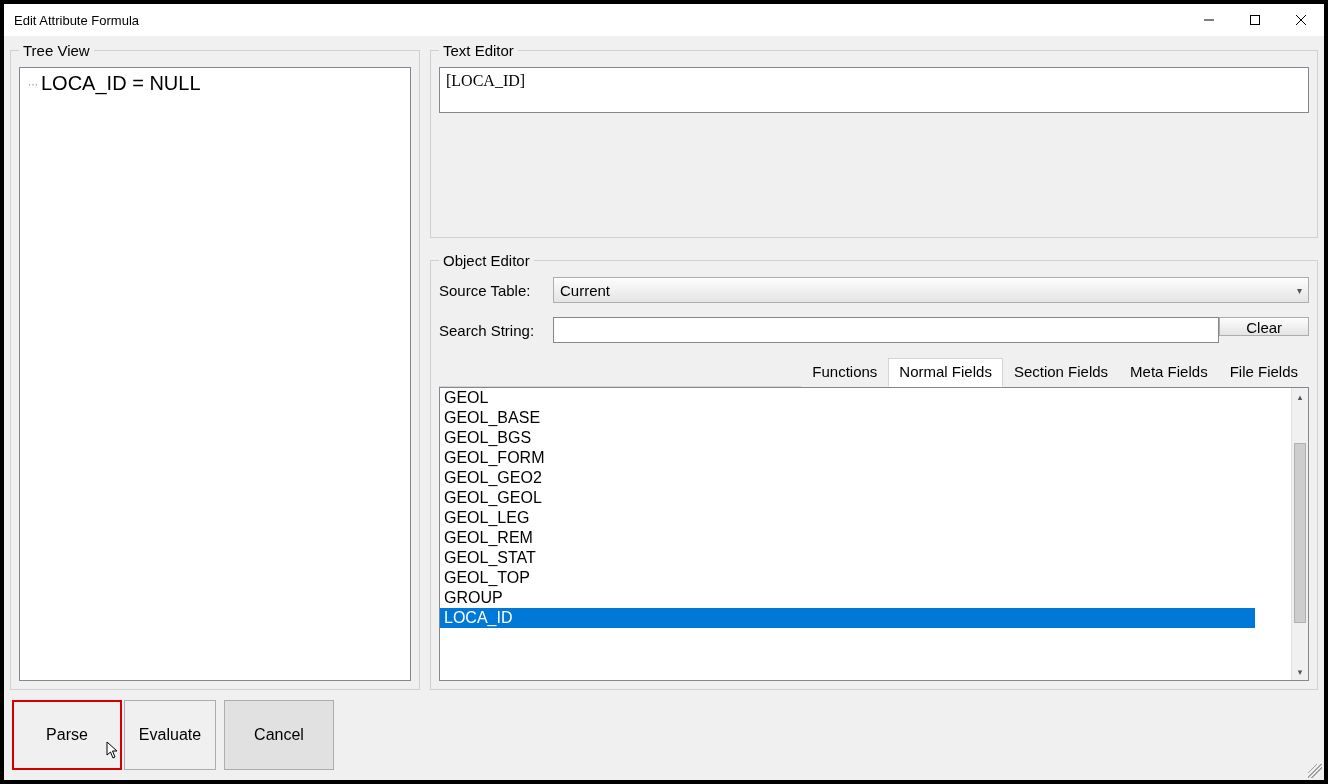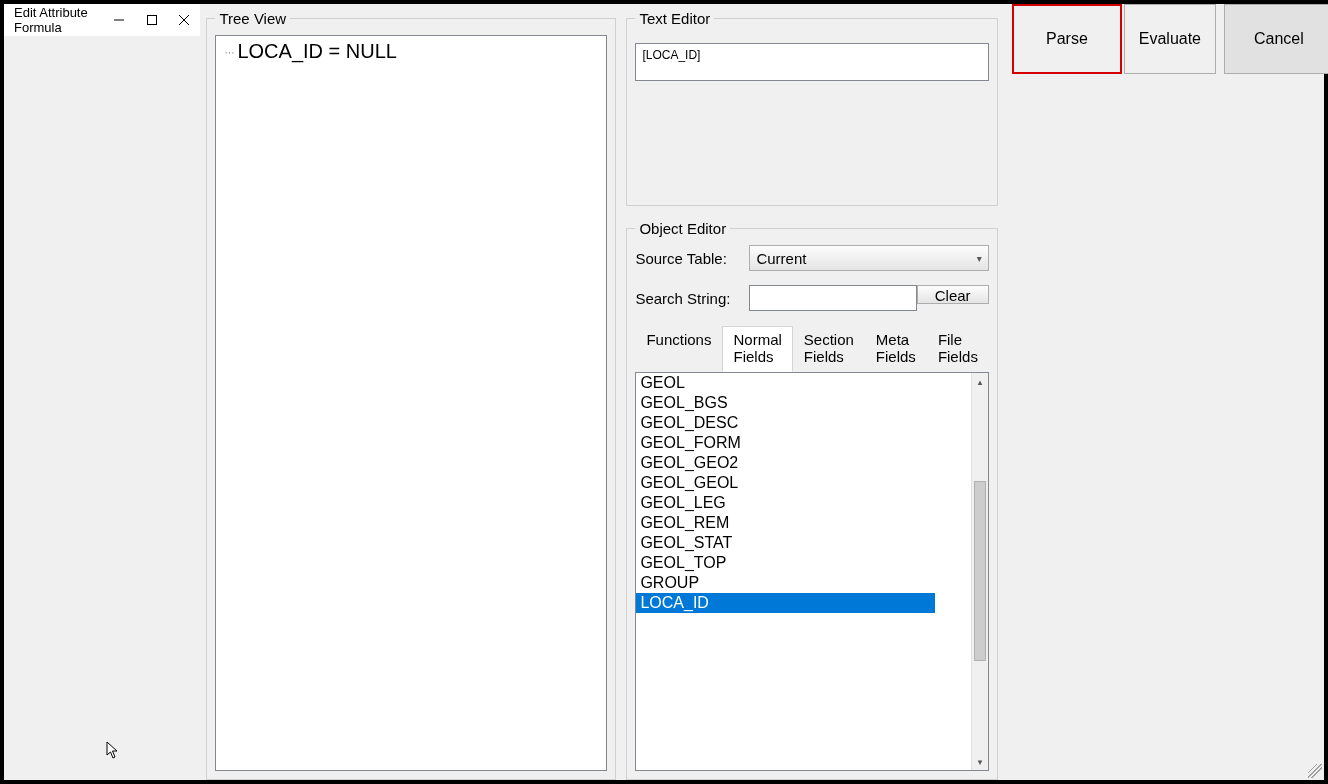--- a/index.html
+++ b/index.html
@@ -10,21 +10,21 @@
     font-size: 14px;
     background: #000;
     overflow: hidden;
   }
   .window {
     position: absolute;
     left: 4px; top: 4px;
     width: 1320px; height: 776px;
     background: #f0f0f0;
     display: flex;
-    flex-direction: row;
+    flex-direction: column;
   }
   .titlebar {
     height: 32px;
     background: #fff;
     display: flex;
     align-items: center;
     padding-left: 10px;
     font-size: 13px;
     color: #000;
   }
@@ -89,25 +89,24 @@
     gap: 14px;
   }
   .rightcol fieldset.texteditor {
     height: 196px;
   }
   .formula-box {
     width: 100%; height: 100%;
     border: 1px solid #828790;
     background: #fff;
     padding: 4px 6px;
-    font-size: 12px;
+    font-size: 16px;
     resize: none;
     outline: none;
-    font-family: Liberation Sans, sans-serif;
-    margin-top: 8px;
+    font-family: Liberation Serif, serif;
   }
 
   .objecteditor { flex:1; display:flex; flex-direction:column; }
   .row { display:flex; align-items:center; margin-bottom:14px; }
   .row .lbl { width: 114px; font-size:15px; }
   .row .ctrl { flex:1; }
   .fake-select {
     height: 26px;
     border: 1px solid #adadad;
     background: linear-gradient(#fdfdfd,#e4e4e4);
@@ -185,20 +184,21 @@
     border-left:1px solid #e0e0e0;
     display:flex; flex-direction:column; justify-content:space-between;
   }
   .fake-scroll .arrow { height:17px; display:flex; align-items:center; justify-content:center; font-size:9px; color:#555;}
   .fake-scroll .thumb { flex:1; margin:0 2px 2px 2px; background:#cdcdcd; border:1px solid #b0b0b0; border-radius:0; max-height:180px;}
 
   
   .footer {
     height: 90px;
     display:flex;
+    align-items: center;
     padding: 0 8px 1px 8px;
   }
   .btn {
     height: 70px;
     border:1px solid #adadad;
     background:#e1e1e1;
     font-size:16px;
     display:flex; align-items:center; justify-content:center;
   }
   .btn.parse {
@@ -287,22 +287,22 @@
             <div class="tab">Functions</div>
             <div class="tab active">Normal Fields</div>
             <div class="tab">Section Fields</div>
             <div class="tab">Meta Fields</div>
             <div class="tab">File Fields</div>
           </div>
 
         <div class="listwrap">
           <div class="listbox" id="fields-list">
               <div class="item">GEOL</div>
+              <div class="item">GEOL_BASE</div>
               <div class="item">GEOL_BGS</div>
-              <div class="item">GEOL_DESC</div>
               <div class="item">GEOL_FORM</div>
               <div class="item">GEOL_GEO2</div>
               <div class="item">GEOL_GEOL</div>
               <div class="item">GEOL_LEG</div>
               <div class="item">GEOL_REM</div>
               <div class="item">GEOL_STAT</div>
               <div class="item">GEOL_TOP</div>
               <div class="item">GROUP</div>
               <div class="item selected">LOCA_ID</div>
             </div>

